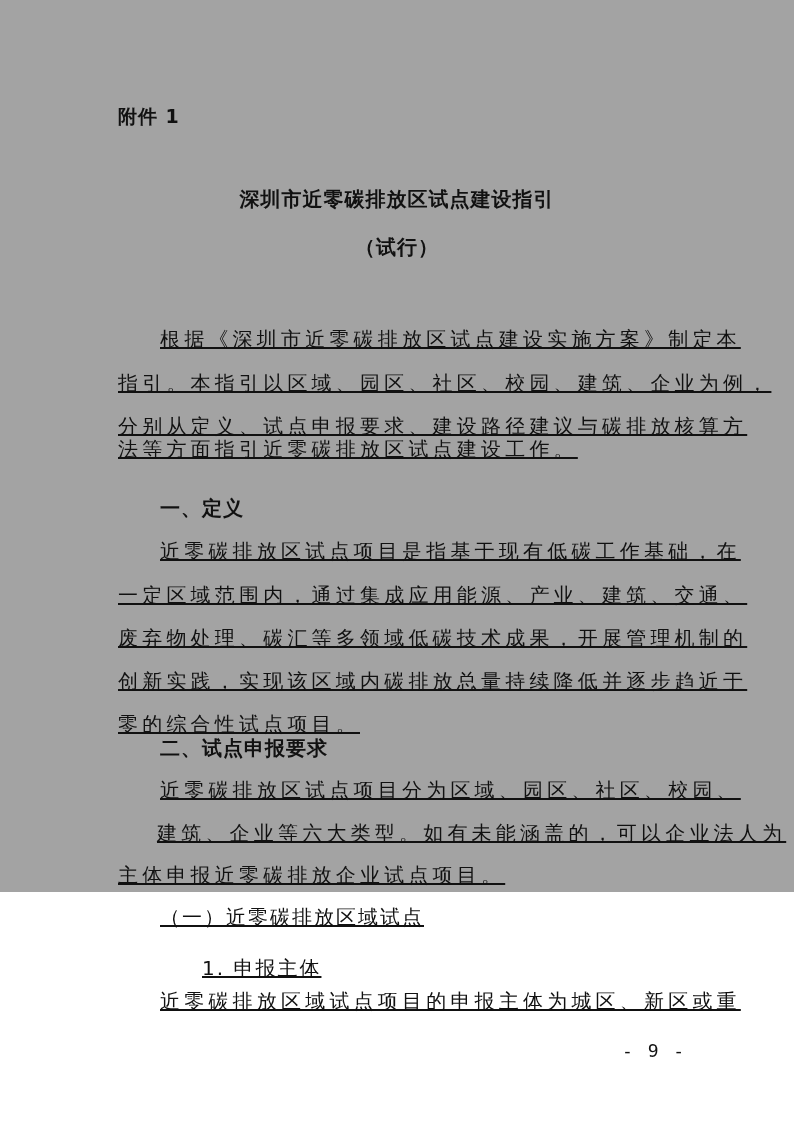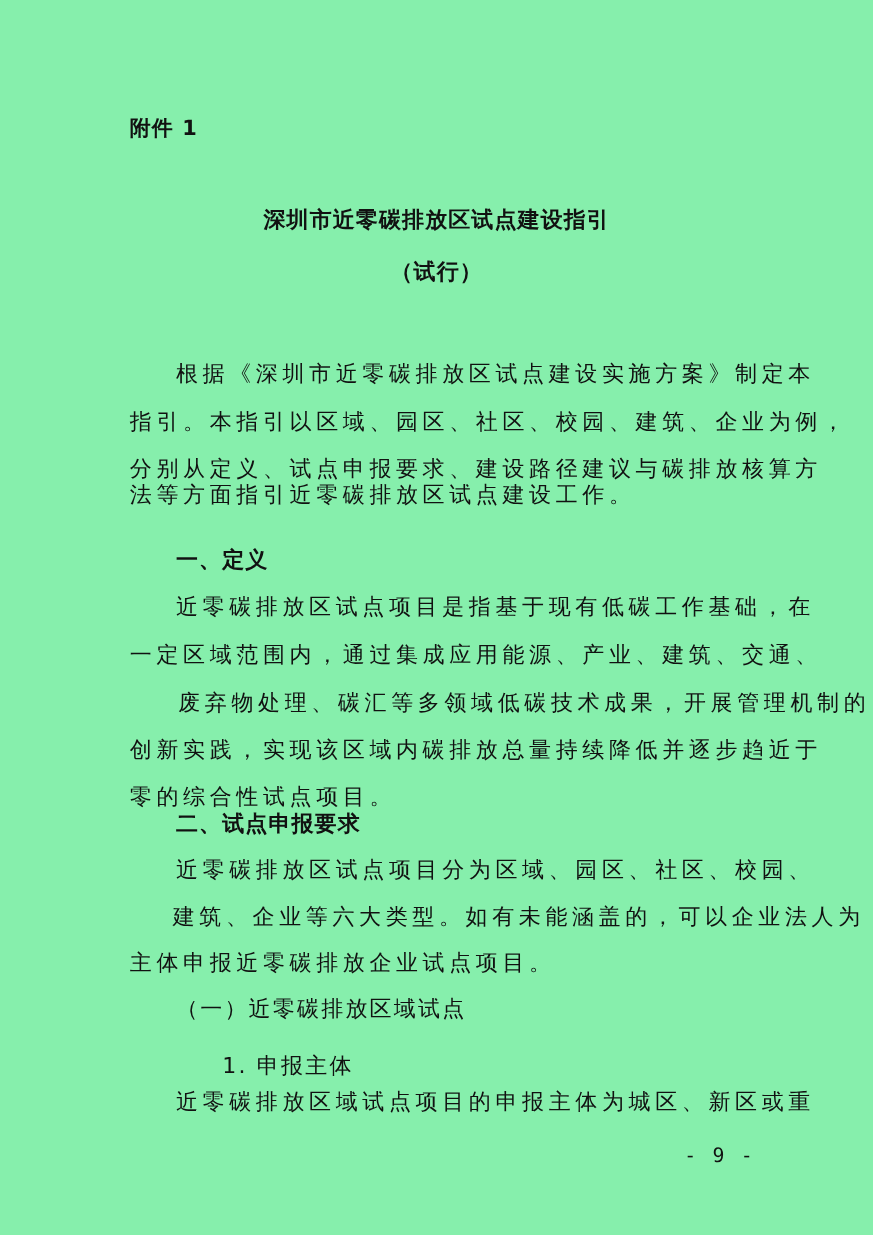--- a/index.html
+++ b/index.html
@@ -1,43 +1,43 @@
 <!DOCTYPE html>
 <html><head>
   <meta charset="utf-8">
   <style>
     html, body { margin: 0; padding: 0; background: #ffffff; }
     body { width: 794px; height: 1123px; position: relative; overflow: hidden; color: #111; }
-    .page { position: absolute; left: 0; top: 0; width: 794px; height: 1123px; background: #86efac; }
+    .page { position: absolute; left: 0; top: 0; width: 794px; height: 892px; background: #a3a3a3; }
     .attachment { position: absolute; left: 118px; top: 104px; font-family: "DejaVu Sans", "Liberation Sans", sans-serif; font-size: 19px; font-weight: bold; letter-spacing: 1px; }
     .title { position: absolute; left: 0; width: 794px; text-align: center; font-family: "DejaVu Serif", "Liberation Serif", serif; font-weight: bold; font-size: 20px; letter-spacing: 1px; }
     .title.main { top: 186px; }
     .title.sub { top: 234px; }
-    .body-line { position: absolute; left: 118px; width: 560px; font-family: "DejaVu Sans", "Liberation Sans", sans-serif; font-size: 20px; white-space: nowrap; letter-spacing: 4.2px; line-height: 26px; }
+    .body-line { position: absolute; left: 118px; width: 560px; font-family: "DejaVu Sans", "Liberation Sans", sans-serif; font-size: 20px; white-space: nowrap; letter-spacing: 4.2px; line-height: 26px; text-decoration: underline; }
     .indent { left: 160px; }
     .heading { position: absolute; left: 160px; font-family: "DejaVu Sans", "Liberation Sans", sans-serif; font-size: 20px; font-weight: bold; letter-spacing: 1px; }
     .page-num { position: absolute; left: 622px; top: 1040px; font-family: "DejaVu Sans Mono", "Liberation Mono", monospace; font-size: 18px; letter-spacing: 2px; }
   </style>
 </head>
 <body>
 
 <div class="page">
   <div class="attachment">附件 1</div>
   <div class="title main">深圳市近零碳排放区试点建设指引</div>
   <div class="title sub">（试行）</div>
 
   <div class="body-line indent" style="top:326px;">根据《深圳市近零碳排放区试点建设实施方案》制定本</div>
   <div class="body-line" style="top:370px;">指引。本指引以区域、园区、社区、校园、建筑、企业为例，</div>
   <div class="body-line" style="top:413px;">分别从定义、试点申报要求、建设路径建议与碳排放核算方</div>
   <div class="body-line" style="top:436px;">法等方面指引近零碳排放区试点建设工作。</div>
 
   <div class="heading" style="top:495px;">一、定义</div>
   <div class="body-line indent" style="top:538px;">近零碳排放区试点项目是指基于现有低碳工作基础，在</div>
   <div class="body-line" style="top:582px;">一定区域范围内，通过集成应用能源、产业、建筑、交通、</div>
-  <div class="body-line" style="top:625px;margin-left:44px;">废弃物处理、碳汇等多领域低碳技术成果，开展管理机制的</div>
+  <div class="body-line" style="top:625px;">废弃物处理、碳汇等多领域低碳技术成果，开展管理机制的</div>
   <div class="body-line" style="top:668px;">创新实践，实现该区域内碳排放总量持续降低并逐步趋近于</div>
   <div class="body-line" style="top:711px;">零的综合性试点项目。</div>
 
   <div class="heading" style="top:735px;">二、试点申报要求</div>
   <div class="body-line indent" style="top:777px;">近零碳排放区试点项目分为区域、园区、社区、校园、</div>
   <div class="body-line" style="top:820px;margin-left:39px;">建筑、企业等六大类型。如有未能涵盖的，可以企业法人为</div>
   <div class="body-line" style="top:862px;">主体申报近零碳排放企业试点项目。</div>
 
   <div class="body-line indent" style="top:904px; letter-spacing:2px;">（一）近零碳排放区域试点</div>
   <div class="body-line indent" style="top:955px; letter-spacing:2px;margin-left:42px;">1. 申报主体</div>

